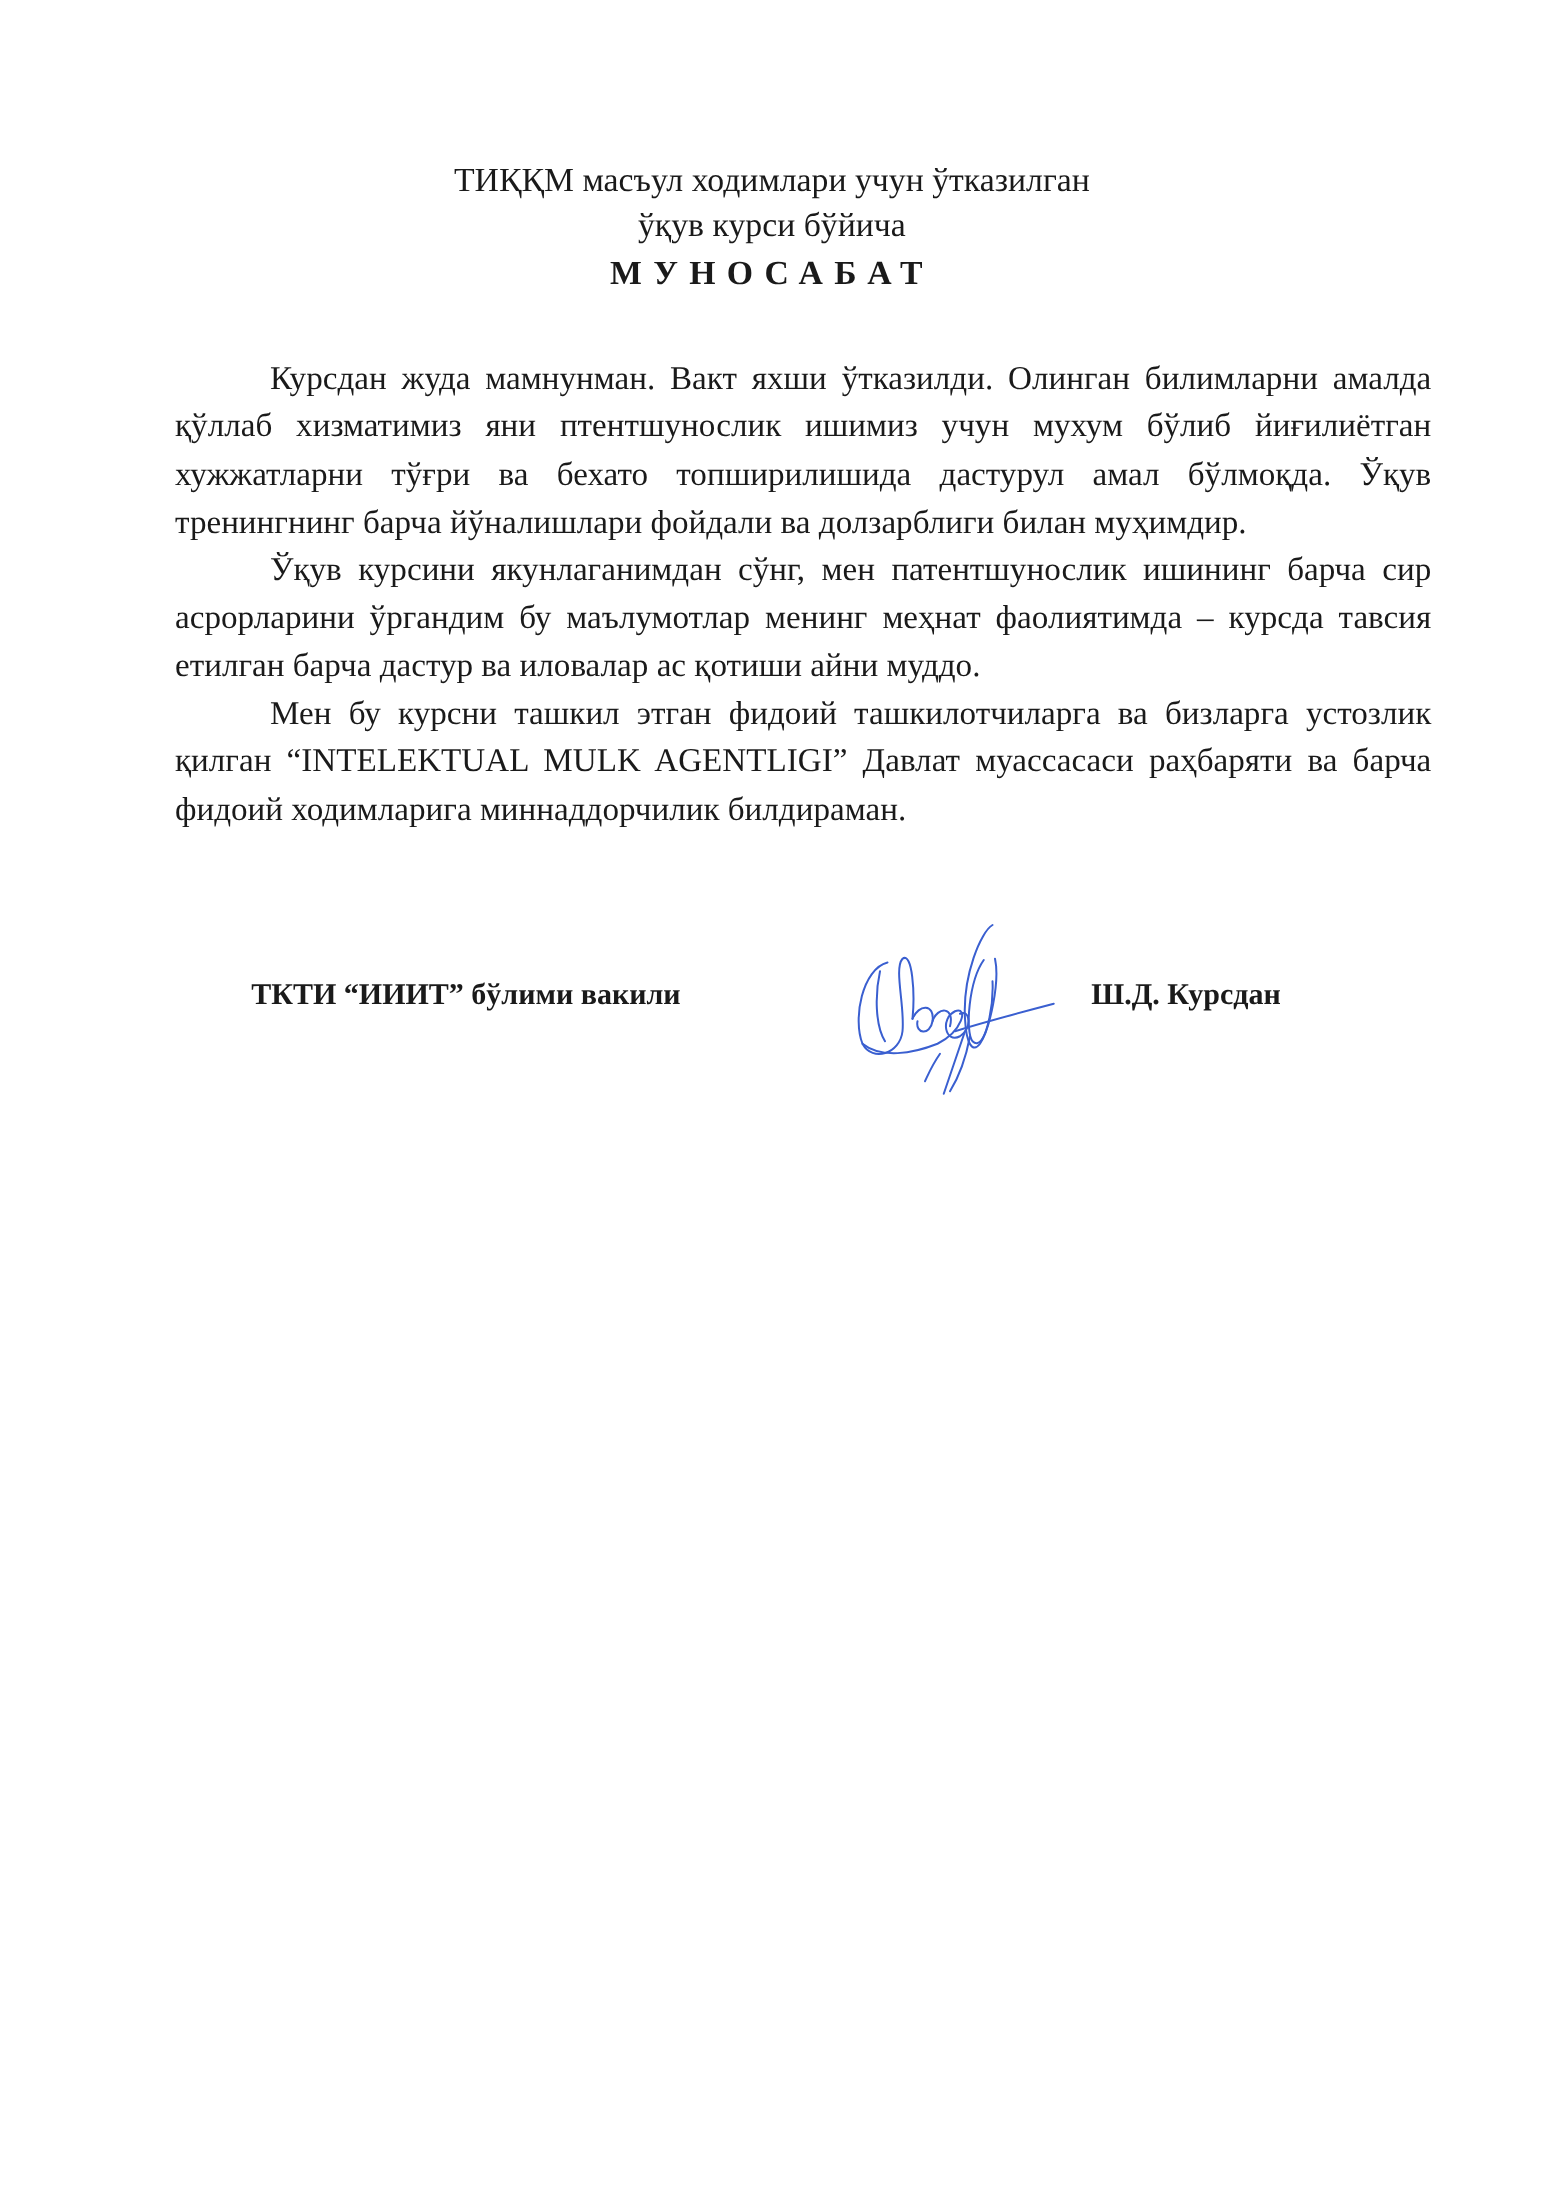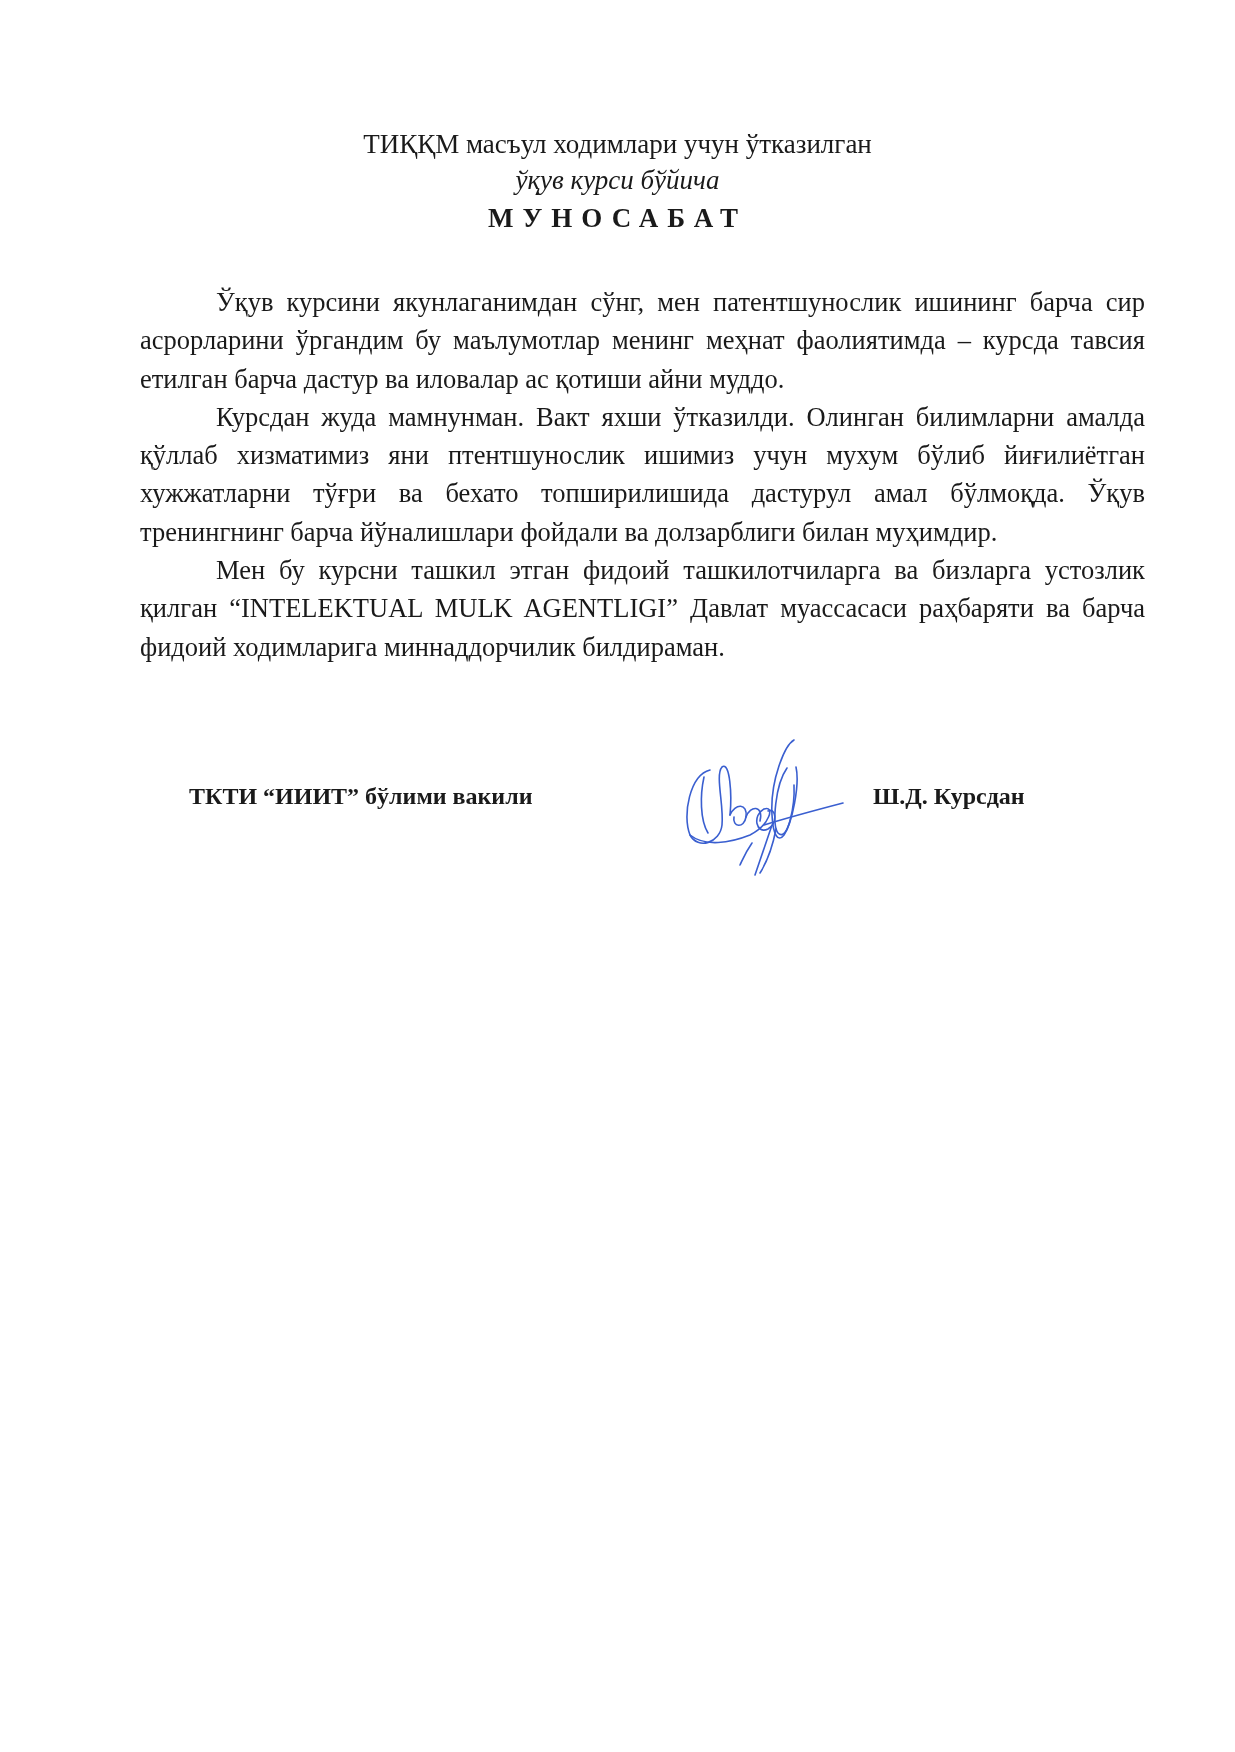--- a/index.html
+++ b/index.html
@@ -1,43 +1,43 @@
 <!DOCTYPE html>
 <html><head>
 <meta charset="utf-8">
 <style>
   html, body { margin: 0; padding: 0; background: #ffffff; }
   body { width: 1235px; height: 1752px; position: relative; overflow: hidden;
          font-family: "Liberation Serif", "DejaVu Serif", serif; color: #1a1a1a; }
   .page { position: absolute; left: 0; top: 0; width: 1235px; height: 1506px; background: #fff; }
   .header { position: absolute; left: 0; width: 1235px; text-align: center; }
   .h1 { top: 126px; font-size: 27px; line-height: 36px; }
-  .h2 { top: 162px; font-size: 27px; line-height: 36px; font-style: italic; }
+  .h2 { top: 162px; font-size: 27px; line-height: 36px; }
   .h3 { top: 200px; font-size: 27px; line-height: 36px; font-weight: bold; letter-spacing: 9px; }
   .body-text { position: absolute; left: 140px; width: 1005px; top: 283px;
                font-size: 26.5px; line-height: 38.3px; text-align: justify; }
   .body-text p { margin: 0; text-indent: 76px; }
   .body-text b { font-weight: normal; }
   .sig-row { position: absolute; top: 780px; font-size: 24px; font-weight: bold; line-height: 32px; }
-  .sig-left { left: 189px; text-align: center; }
+  .sig-left { left: 201px; text-align: center; }
   .sig-right { left: 873px; }
   .signature { position: absolute; left: 660px; top: 725px; width: 200px; height: 175px; }
 </style>
 </head>
 <body>
 
 <div class="page">
 
   <div class="header h1">ТИҚҚМ масъул ходимлари учун ўтказилган</div>
   <div class="header h2">ўқув курси бўйича</div>
   <div class="header h3">МУНОСАБАТ</div>
 
   <div class="body-text">
+    <p>Курсдан жуда мамнунман. Вакт яхши ўтказилди. Олинган билимларни амалда қўллаб хизматимиз яни птентшунослик ишимиз учун мухум бўлиб йиғилиётган хужжатларни тўғри ва бехато топширилишида дастурул амал бўлмоқда. Ўқув тренингнинг барча йўналишлари фойдали ва долзарблиги билан муҳимдир.</p>
     <p>Ўқув курсини якунлаганимдан сўнг, мен патентшунослик ишининг барча сир асрорларини ўргандим бу маълумотлар менинг меҳнат фаолиятимда – курсда тавсия етилган барча дастур ва иловалар ас қотиши айни муддо.</p>
-    <p>Курсдан жуда мамнунман. Вакт яхши ўтказилди. Олинган билимларни амалда қўллаб хизматимиз яни птентшунослик ишимиз учун мухум бўлиб йиғилиётган хужжатларни тўғри ва бехато топширилишида дастурул амал бўлмоқда. Ўқув тренингнинг барча йўналишлари фойдали ва долзарблиги билан муҳимдир.</p>
     <p><span>Мен бу курсни ташкил этган фидоий ташкилотчиларга ва бизларга устозлик қилган </span><b>“INTELEKTUAL MULK AGENTLIGI”</b><span> Давлат муассасаси раҳбаряти ва барча фидоий ходимларига миннаддорчилик билдираман.</span></p>
   </div>
 
   <div class="sig-row sig-left">ТКТИ “ИИИТ” бўлими вакили</div>
 
   <svg class="signature" viewBox="0 0 200 175" fill="none" stroke="#3a5fd0" stroke-width="1.6" stroke-linecap="round">
     <path d="M50 45 C30 50 22 90 30 110 C38 125 60 118 62 100 C64 80 55 50 62 42 C70 36 72 70 70 90"></path>
     <path d="M44 52 C40 70 40 95 48 108"></path>
     <path d="M30 110 C45 122 70 118 90 110 C110 100 115 80 104 84 C92 90 96 110 108 104 C118 98 116 82 108 86"></path>
     <path d="M70 90 C75 78 88 78 86 92 C84 104 72 102 74 92"></path>

